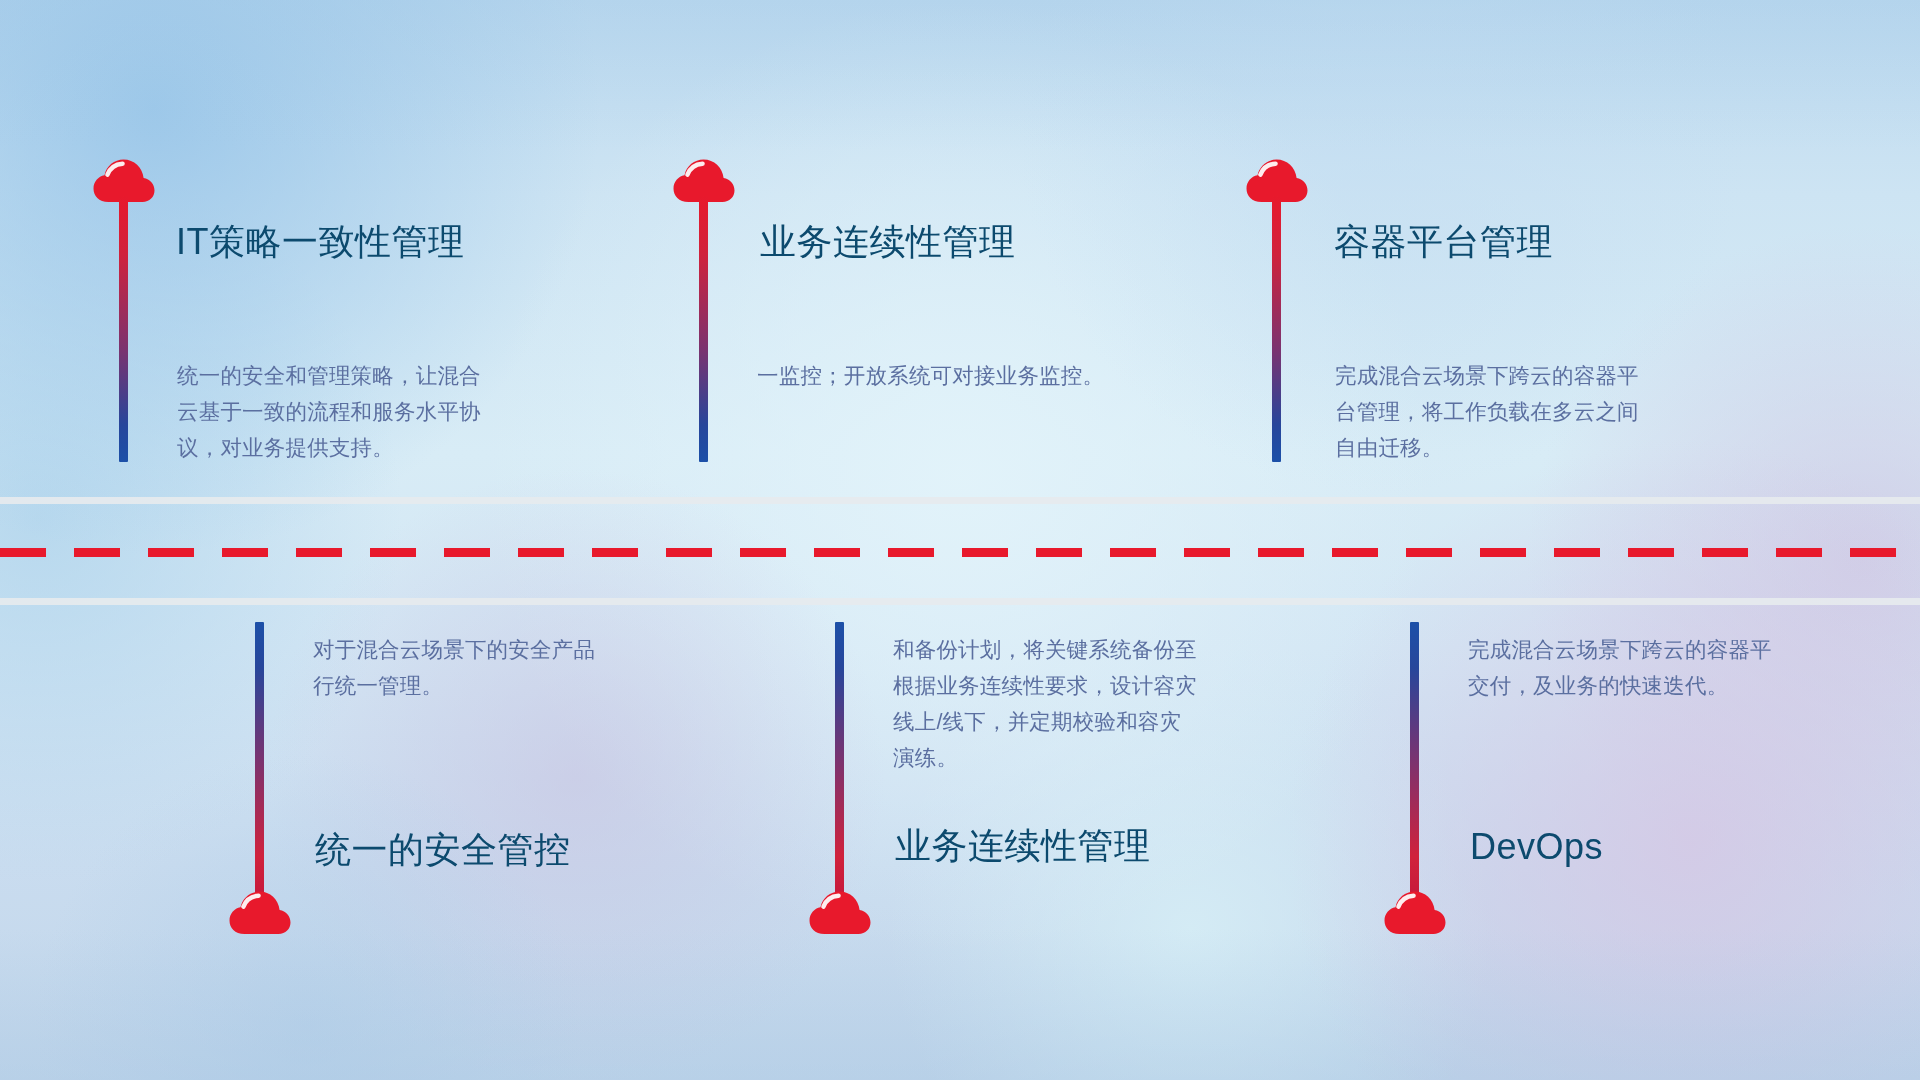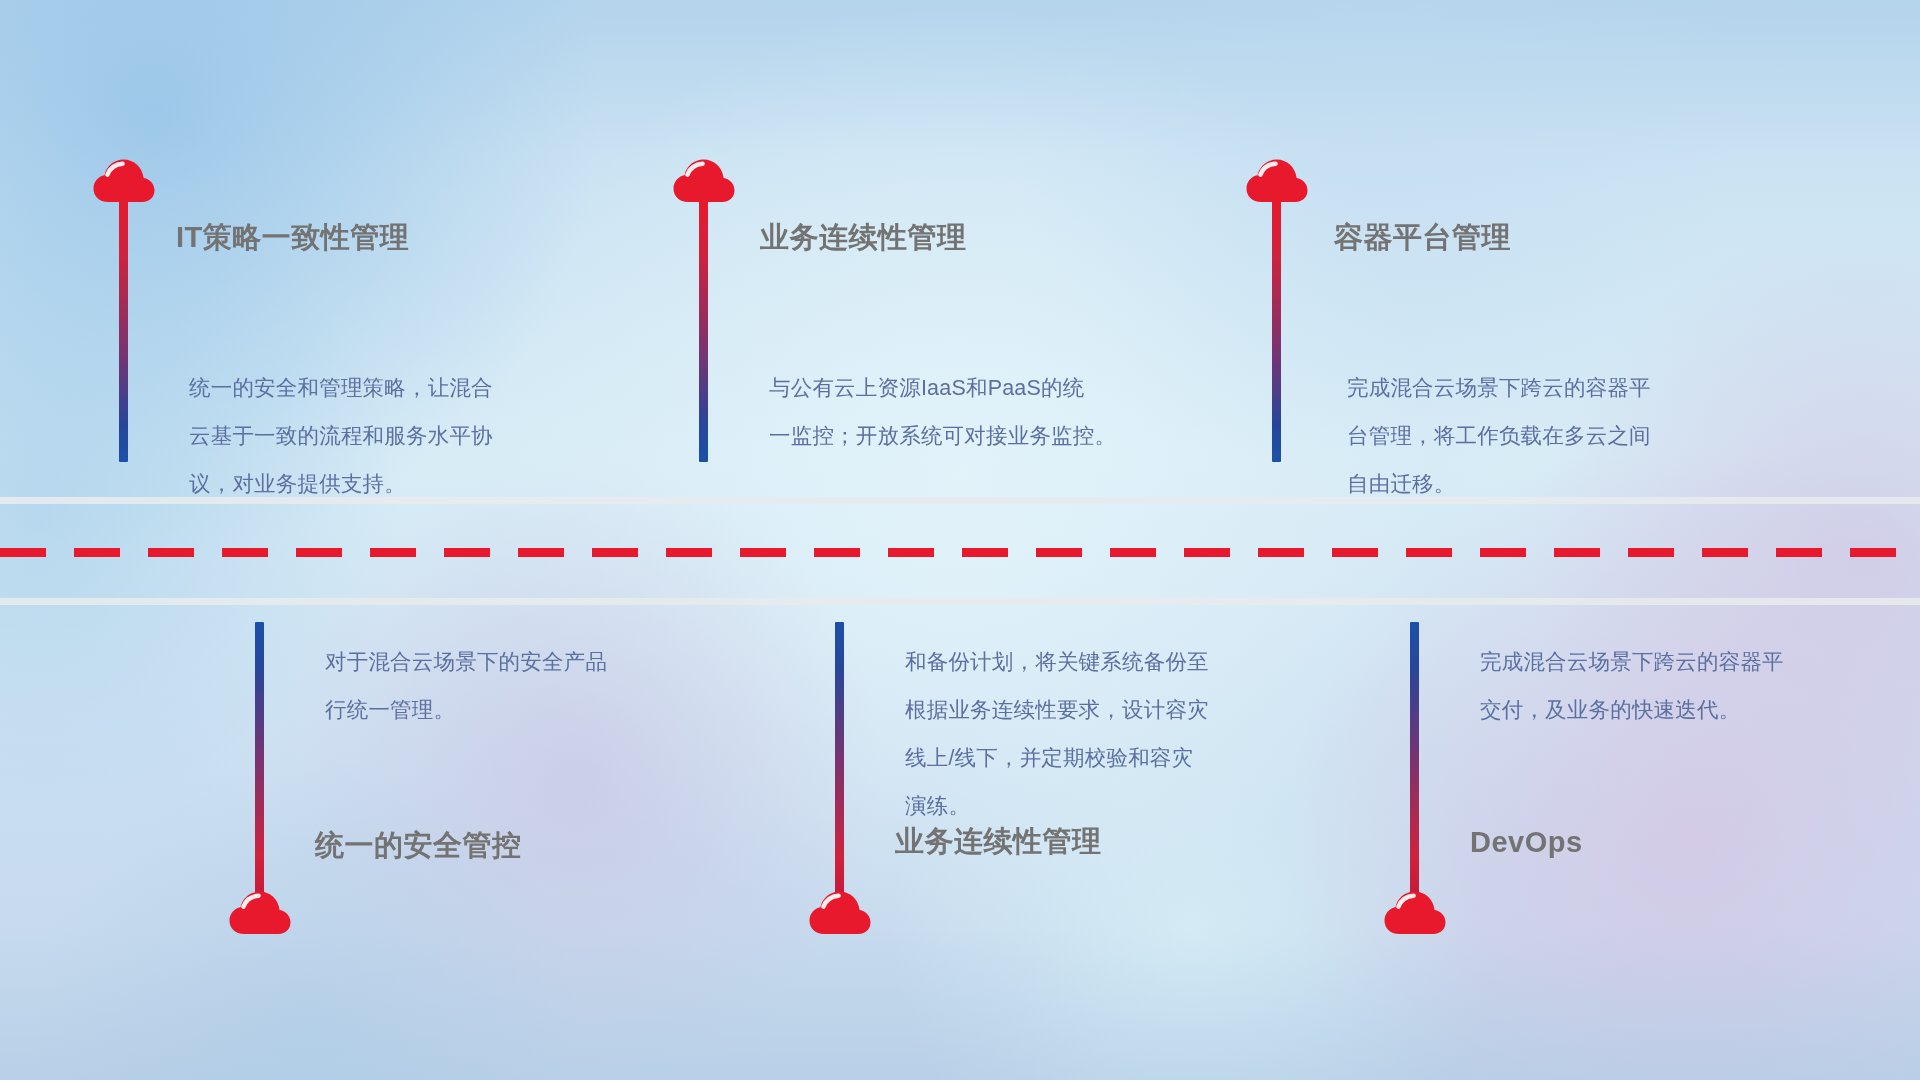--- a/index.html
+++ b/index.html
@@ -93,34 +93,34 @@
   .cloud {
     position: absolute;
     width: 64px;
     height: 46px;
   }
   .cloud svg { display: block; width: 100%; height: 100%; }
 
   
   .col-title {
     position: absolute;
-    font-size: 29px;
-    font-weight: 700;
-    color: #737373;
+    font-size: 36px;
+    font-weight: 400;
+    color: #0c4a6e;
     letter-spacing: 0.5px;
     white-space: nowrap;
   }
   .col-body {
     position: absolute;
     font-size: 21.5px;
     line-height: 36px;
     color: #5b6fa0;
     letter-spacing: 0.2px;
   }
-  .col-body p { margin: 12px; }
+  .col-body p { margin: 0; }
 </style>
 </head>
 <body>
 
 <div id="stage">
 
   <div class="bg-layer bg-base"></div>
   <div class="bg-layer bg-blob-a"></div>
   <div class="bg-layer bg-blob-b"></div>
   <div class="bg-layer bg-blob-c"></div>
@@ -154,21 +154,20 @@
       <svg viewBox="0 0 64 46" xmlns="http://www.w3.org/2000/svg">
         <path d="M16.5 44 C6.8 44 1.5 37.6 1.5 30.4 C1.5 23.9 6.2 18.4 12.5 17.3
                  C14.4 8.0 22.3 1.6 31.6 1.6 C42.0 1.6 50.6 9.7 51.6 20.0
                  C58.0 21.0 62.5 26.3 62.5 32.6 C62.5 39.0 57.6 44 50.4 44 Z" fill="#e8192c"></path>
         <path d="M15.5 16.5 C18.0 10.2 23.8 6.2 30.5 5.7" stroke="#ffffff" stroke-width="4.6" stroke-linecap="round" fill="none" opacity="0.92"></path>
       </svg>
     </div>
     <div class="stem stem-down" style="left:699px; top:196px; height:266px;"></div>
     <div class="col-title" style="left:760px; top:218px;">业务连续性管理</div>
     <div class="col-body" style="left:757px; top:358px; width:440px;">
-      <p>与公有云上资源IaaS和PaaS的统</p>
       <p>一监控；开放系统可对接业务监控。</p>
     </div>
   </div>
 
   <div class="col">
     <div class="cloud" style="left:1245px; top:158px;">
       <svg viewBox="0 0 64 46" xmlns="http://www.w3.org/2000/svg">
         <path d="M16.5 44 C6.8 44 1.5 37.6 1.5 30.4 C1.5 23.9 6.2 18.4 12.5 17.3
                  C14.4 8.0 22.3 1.6 31.6 1.6 C42.0 1.6 50.6 9.7 51.6 20.0
                  C58.0 21.0 62.5 26.3 62.5 32.6 C62.5 39.0 57.6 44 50.4 44 Z" fill="#e8192c"></path>

